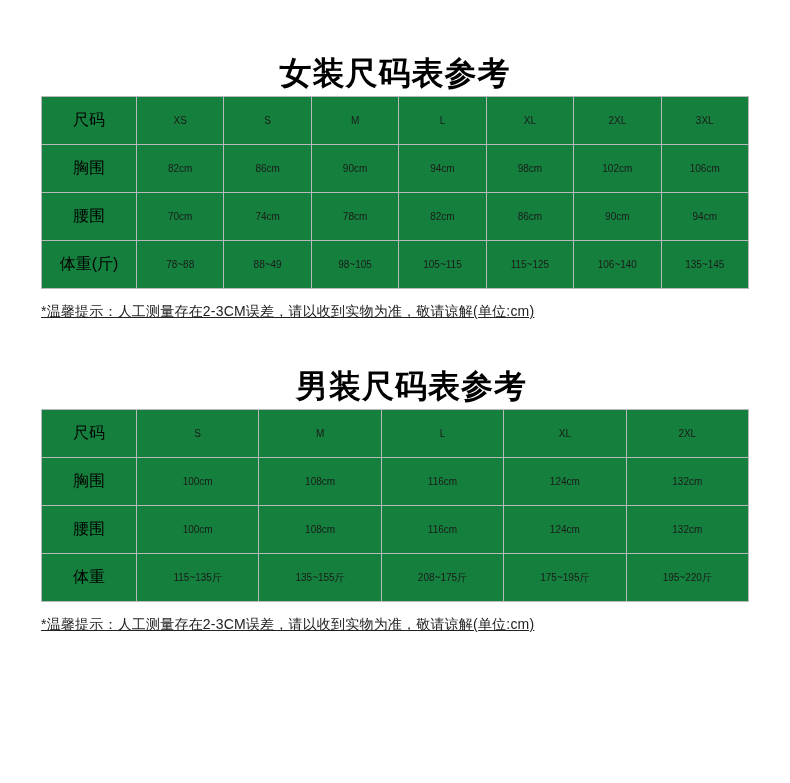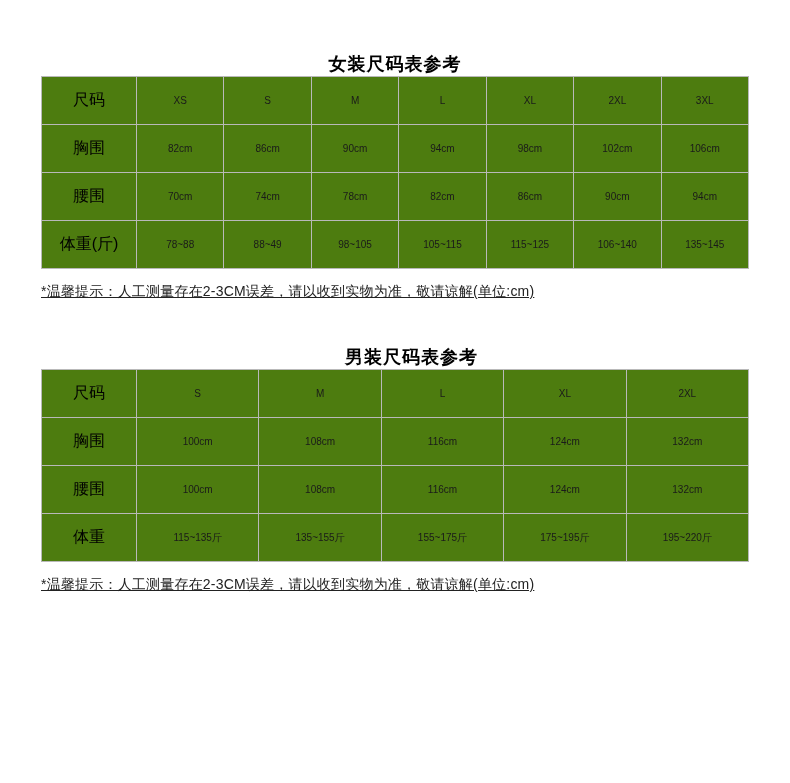--- a/index.html
+++ b/index.html
@@ -18,40 +18,40 @@
   .page {
     width: 790px;
     height: 783px;
     position: relative;
     box-sizing: border-box;
   }
   .section-title {
     text-align: center;
     font-family: "Liberation Serif", serif;
     font-weight: bold;
-    font-size: 18px;
+    font-size: 32px;
     letter-spacing: 1px;
     color: #000000;
   }
   #title-women {
     margin-top: 52px;
   }
   #title-men {
     margin-top: 44px;
     margin-left: 33px;
   }
   .table-wrap {
     margin: 0 auto;
     width: 708px;
   }
   table.size-table {
     border-collapse: collapse;
     width: 100%;
     table-layout: fixed;
-    background: #4d7c0f;
+    background: #15803d;
   }
   table.size-table td {
     border: 1px solid #b9b9b9;
     text-align: center;
     vertical-align: middle;
     font-size: 10px;
     color: #1a1a1a;
     font-family: "Liberation Sans", sans-serif;
   }
   table.size-table tr {
@@ -167,21 +167,21 @@
             <td>100cm</td>
             <td>108cm</td>
             <td>116cm</td>
             <td>124cm</td>
             <td>132cm</td>
           </tr>
           <tr>
             <td class="rowhead">体重</td>
             <td>115~135斤</td>
             <td>135~155斤</td>
-            <td>155~175斤</td>
+            <td>208~175斤</td>
             <td>175~195斤</td>
             <td>195~220斤</td>
           </tr>
         </tbody>
       </table>
     </div>
 
     <div class="note">*温馨提示：人工测量存在2-3CM误差，请以收到实物为准，敬请谅解(单位:cm)</div>
   </div>
 

